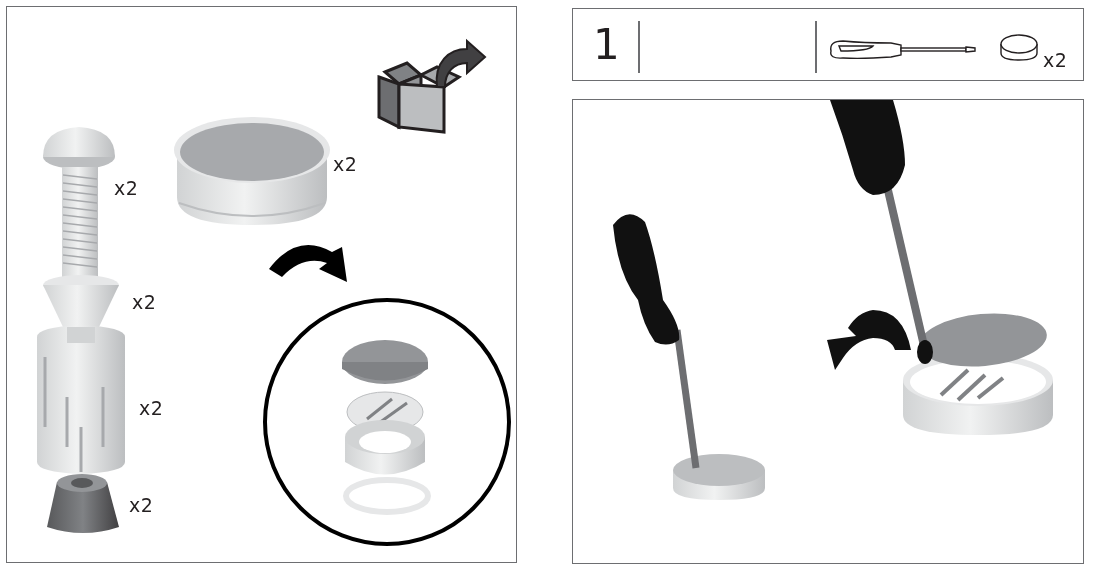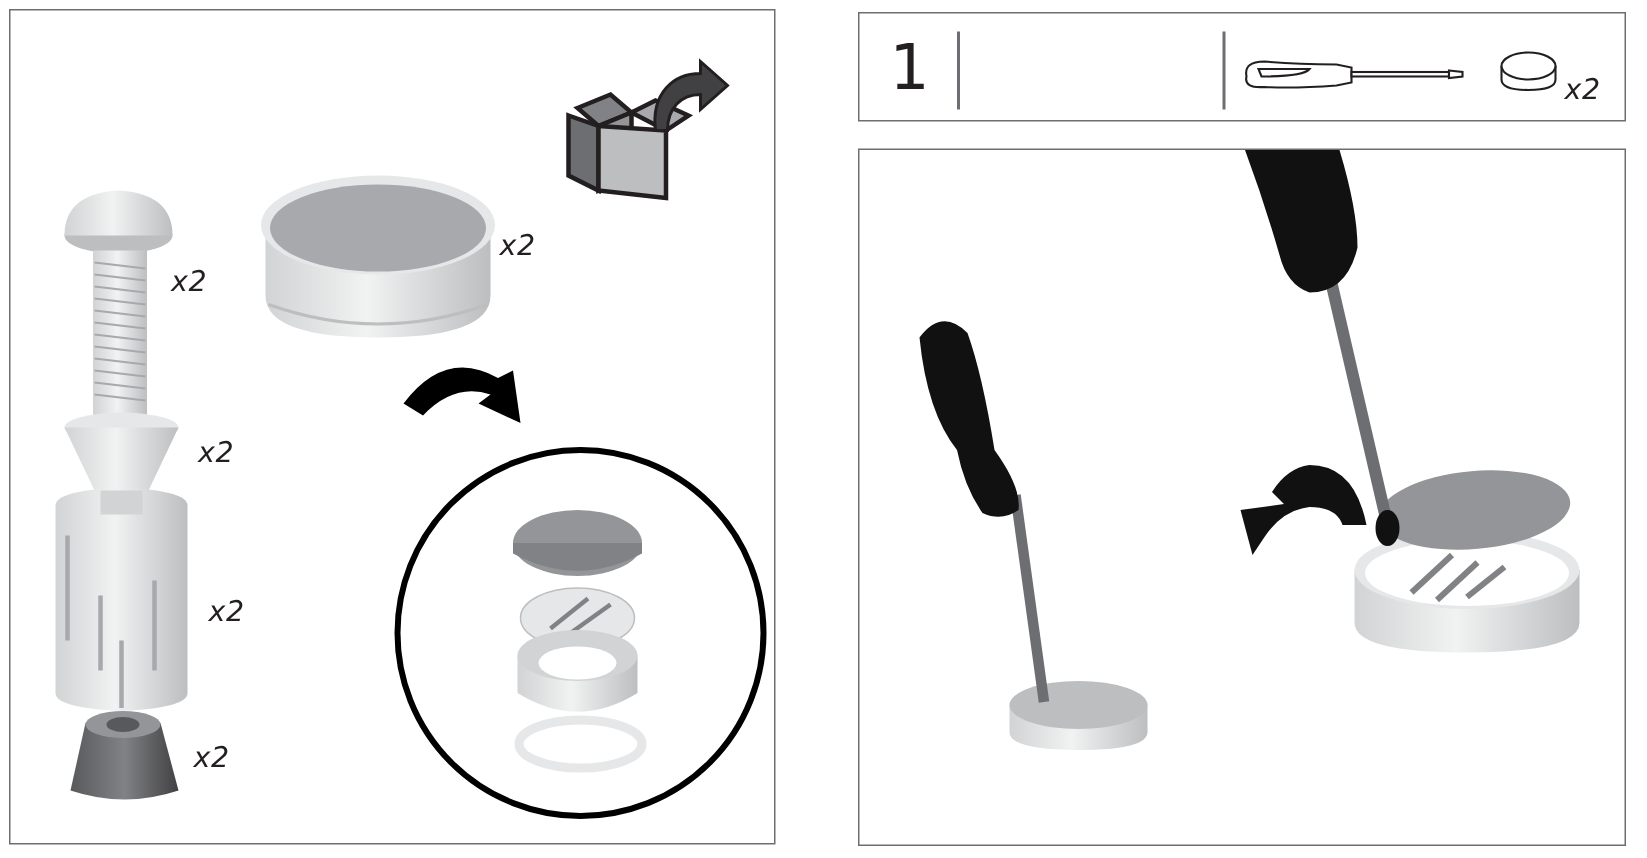--- a/index.html
+++ b/index.html
@@ -1,21 +1,21 @@
 <!DOCTYPE html>
 <html><head>
 <meta charset="utf-8">
 <style>
   html,body{margin:0;padding:0;background:#ffffff;}
   body{width:1098px;height:572px;position:relative;overflow:hidden;font-family:"DejaVu Sans","Liberation Sans",sans-serif;color:#231f20;}
   .panel{position:absolute;border:1.5px solid #6d6e71;background:#fff;box-sizing:border-box;}
   #parts-panel{left:6px;top:6px;width:511px;height:557px;}
   #step-header{left:572px;top:8px;width:512px;height:73px;}
   #step-image{left:572px;top:99px;width:512px;height:465px;}
-  .qty{position:absolute;font-size:19px;letter-spacing:0.5px;font-style:italic;}
+  .qty{position:absolute;font-size:19px;letter-spacing:0.5px;}
   .step-num{position:absolute;left:20px;top:10px;font-size:42px;line-height:52px;}
   .vdiv{position:absolute;top:12px;width:1.5px;height:52px;background:#6d6e71;}
   svg{position:absolute;left:0;top:0;overflow:visible;}
 </style>
 </head>
 <body>
 
 <div class="panel" id="parts-panel">
   <svg width="511" height="557" viewBox="0 0 511 557">
     <defs>

